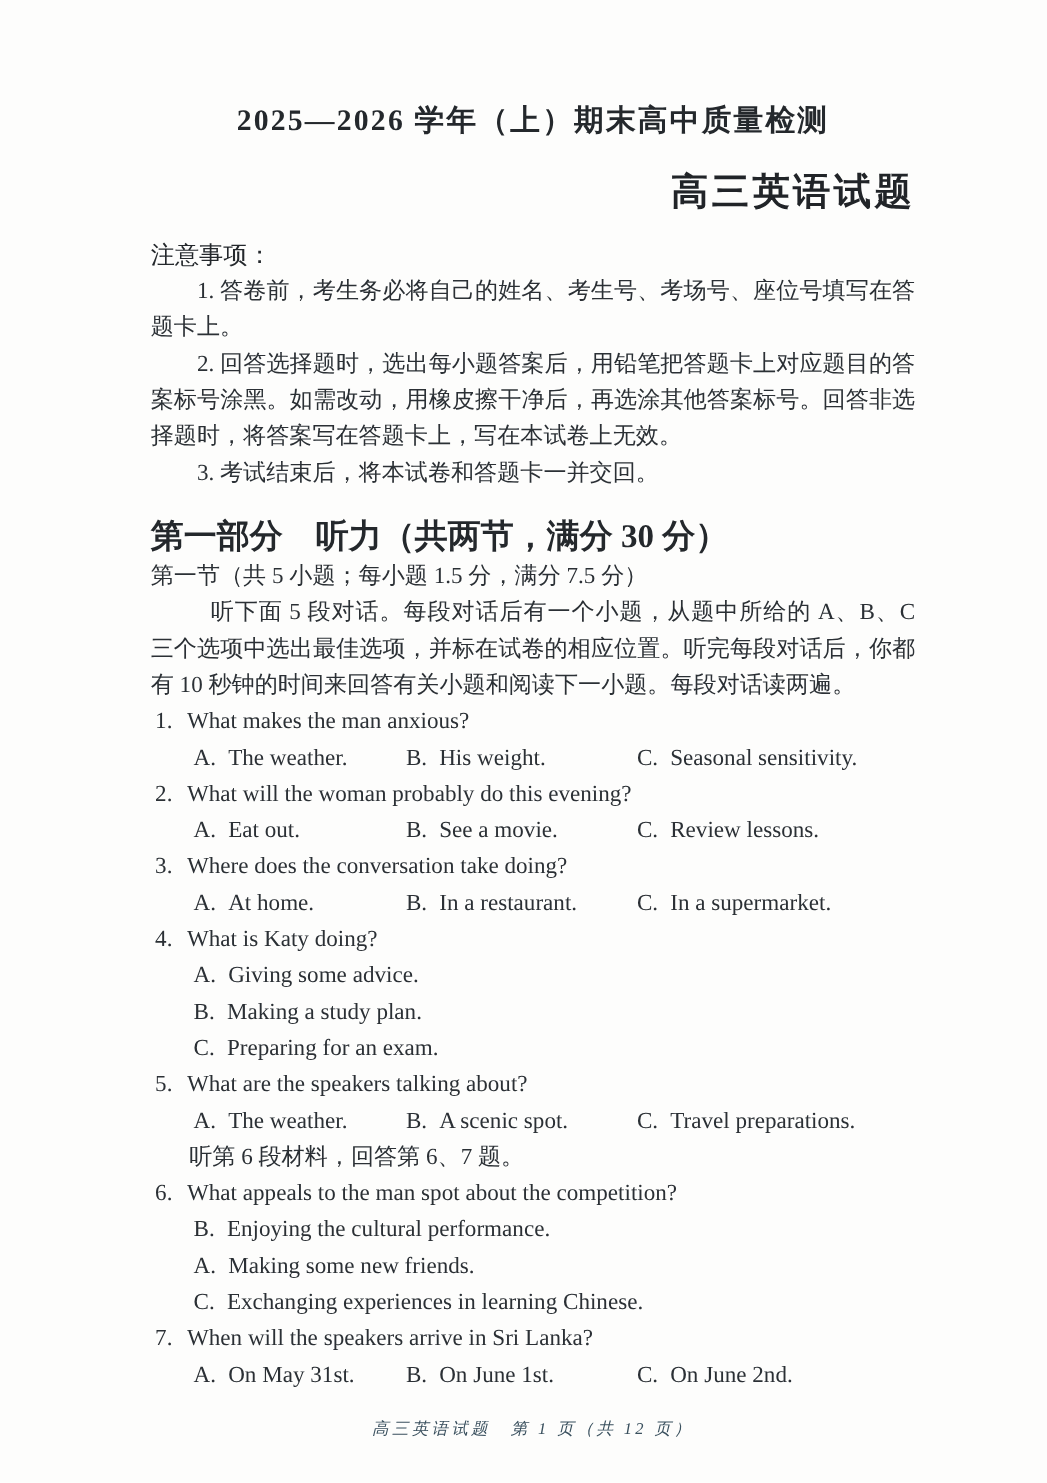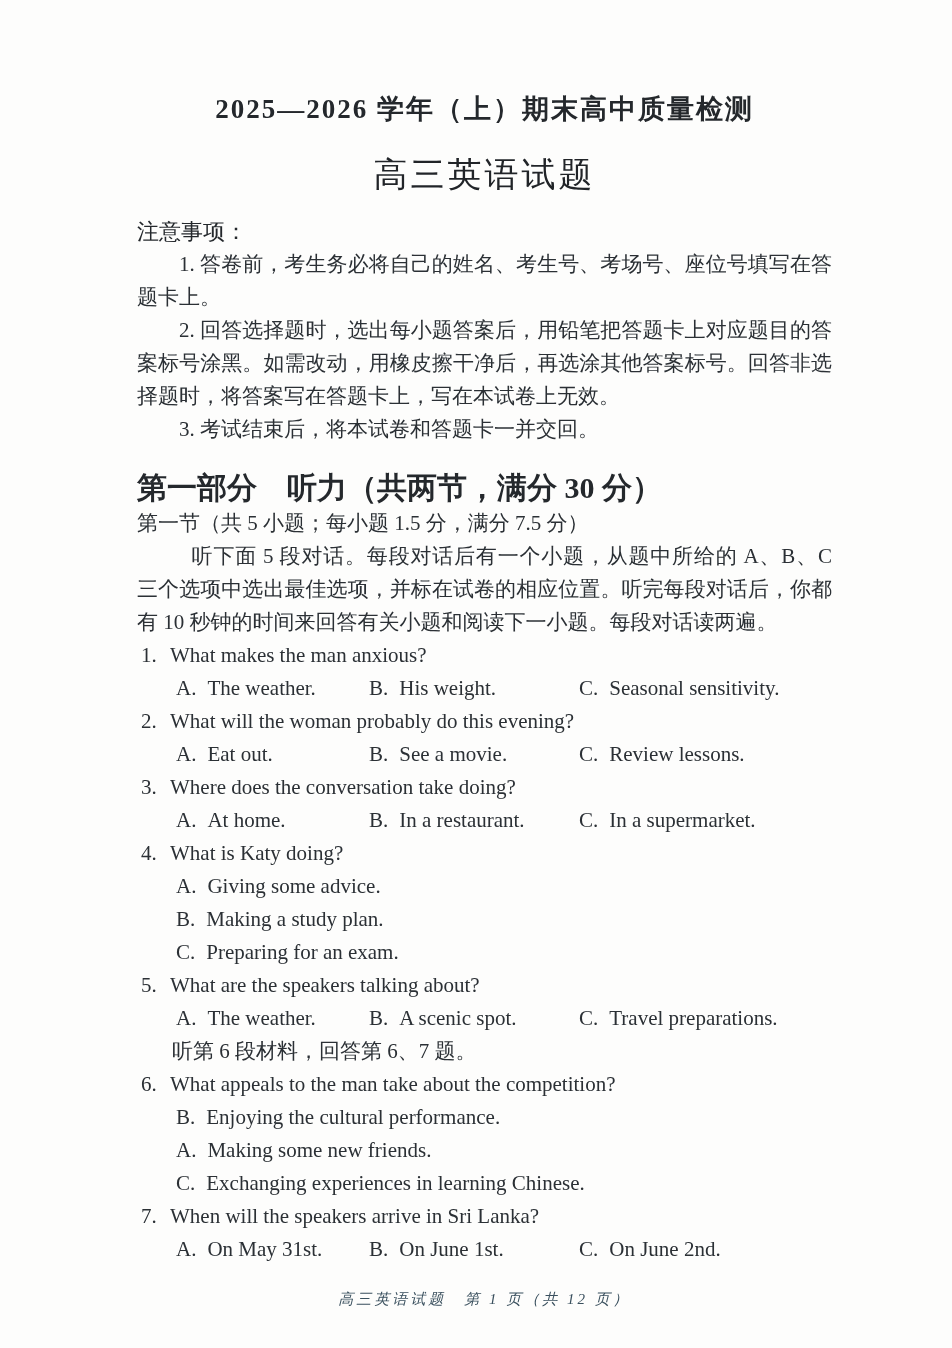--- a/index.html
+++ b/index.html
@@ -22,22 +22,22 @@
   .title1 {
     font-size: 27px;
     font-weight: bold;
     text-align: center;
     line-height: 40px;
     letter-spacing: 2px;
     color: #24282c;
   }
   .title2 {
     font-size: 34px;
-    font-weight: normal;
-    text-align: center;
+    font-weight: bold;
+    text-align: right;
     line-height: 48px;
     margin-top: 22px;
     letter-spacing: 3px;
     color: #212428;
   }
   .notice-heading {
     font-size: 22px;
     font-weight: normal;
     line-height: 33px;
     margin-top: 16px;
@@ -189,21 +189,21 @@
           <span class="opt-col2"><span class="opt-label">B.</span><span>A scenic spot.</span></span>
           <span class="opt-col3"><span class="opt-label">C.</span><span>Travel preparations.</span></span>
         </div>
       </div>
 
       <p class="material-note">听第 6 段材料，回答第 6、7 题。</p>
 
       <div class="question">
         <div class="q-line">
           <span class="q-num">6.</span>
-          <span class="q-text">What appeals to the man take about the competition?</span>
+          <span class="q-text">What appeals to the man spot about the competition?</span>
         </div>
         <div class="opt-stack">
           <div class="opt-line"><span class="opt-label">B.</span><span>Enjoying the cultural performance.</span></div>
           <div class="opt-line"><span class="opt-label">A.</span><span>Making some new friends.</span></div>
           <div class="opt-line"><span class="opt-label">C.</span><span>Exchanging experiences in learning Chinese.</span></div>
         </div>
       </div>
 
       <div class="question">
         <div class="q-line">

